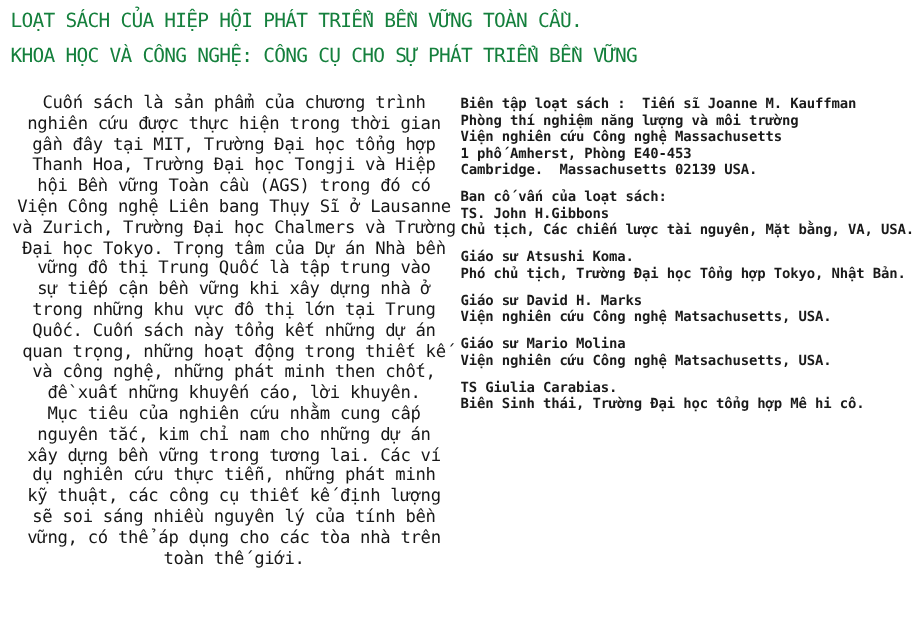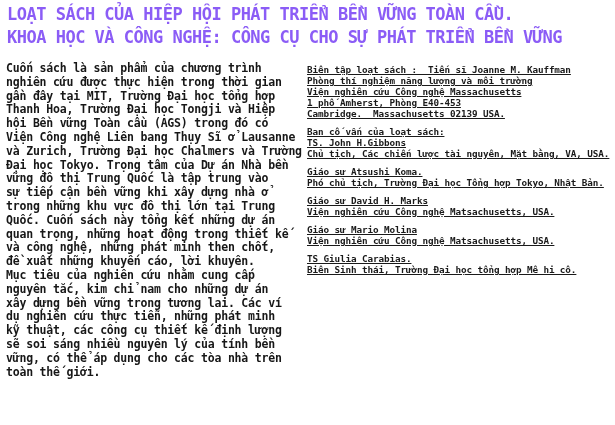--- a/index.html
+++ b/index.html
@@ -11,54 +11,54 @@
     width: 615px;
     height: 425px;
     position: relative;
     overflow: hidden;
     font-family: "DejaVu Sans Mono", monospace;
   }
   .doc-title {
     position: absolute;
     left: 7px;
     top: 3px;
-    font-size: 17px;
-    font-weight: bold;
+    font-size: 13px;
+    font-weight: normal;
     line-height: 23px;
     letter-spacing: -0.5px;
-    color: #8b5cf6;
+    color: #15803d;
     white-space: pre;
   }
   .left-col {
     position: absolute;
     left: 6px;
     top: 62px;
     width: 300px;
     font-size: 11.5px;
-    font-weight: bold;
+    font-weight: normal;
     line-height: 13.8px;
     color: #171717;
     white-space: pre;
     letter-spacing: -0.2px;
+    text-align: center;
   }
   .right-col {
     position: absolute;
     left: 307px;
     top: 64px;
     width: 304px;
     font-size: 9.3px;
     font-weight: bold;
     line-height: 11px;
     color: #1a1a1a;
     letter-spacing: -0.1px;
   }
   .right-col .block {
     white-space: pre;
     margin-bottom: 7px;
-    text-decoration: underline;
   }
 </style>
 </head>
 <body>
 
 <div class="doc-title">LOẠT SÁCH CỦA HIỆP HỘI PHÁT TRIỂN BỀN VỮNG TOÀN CẦU.
 KHOA HỌC VÀ CÔNG NGHỆ: CÔNG CỤ CHO SỰ PHÁT TRIỂN BỀN VỮNG</div>
 
 <div class="left-col">Cuốn sách là sản phẩm của chương trình
 nghiên cứu được thực hiện trong thời gian

